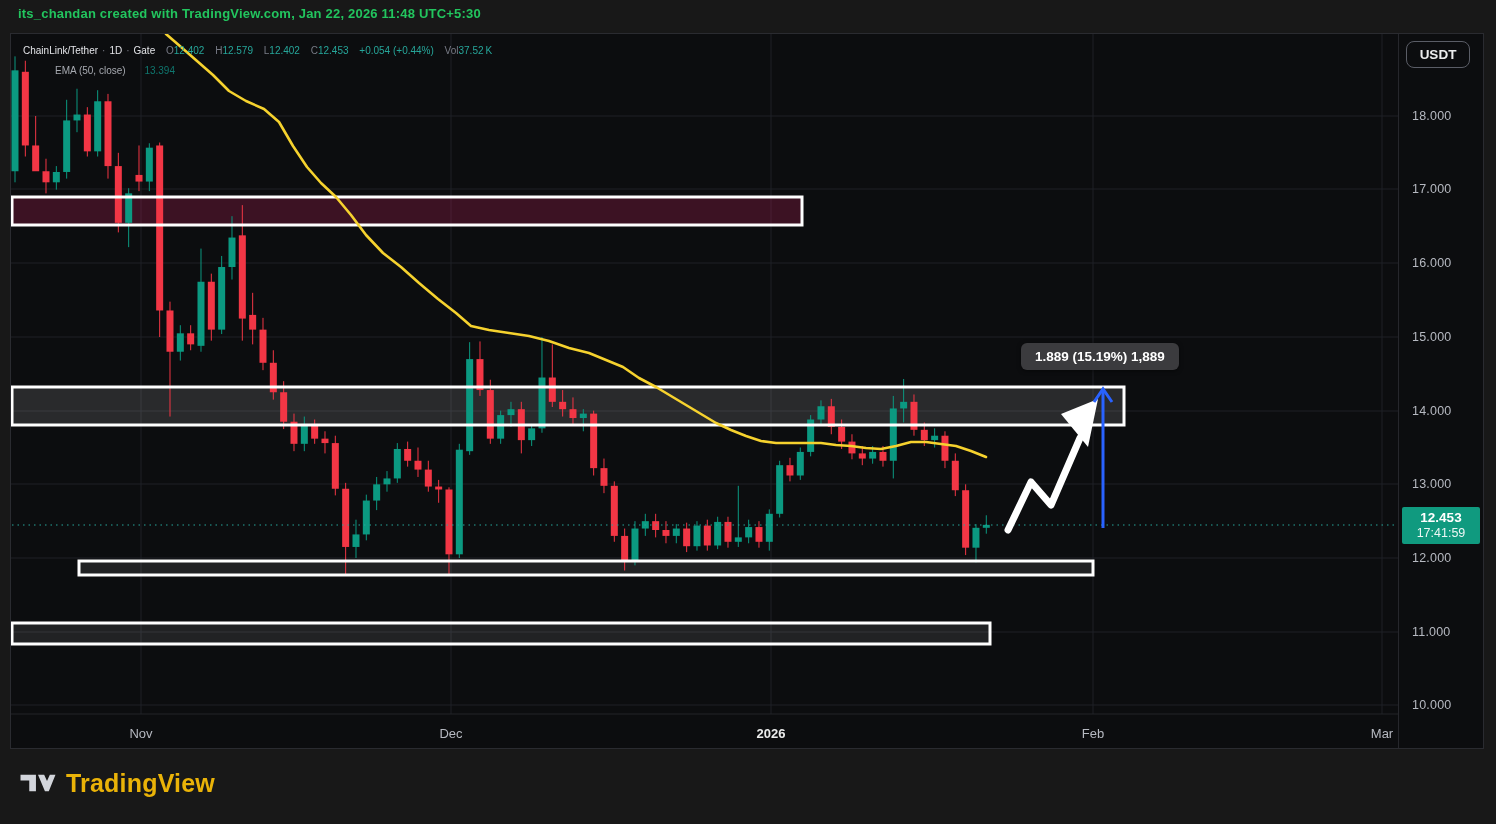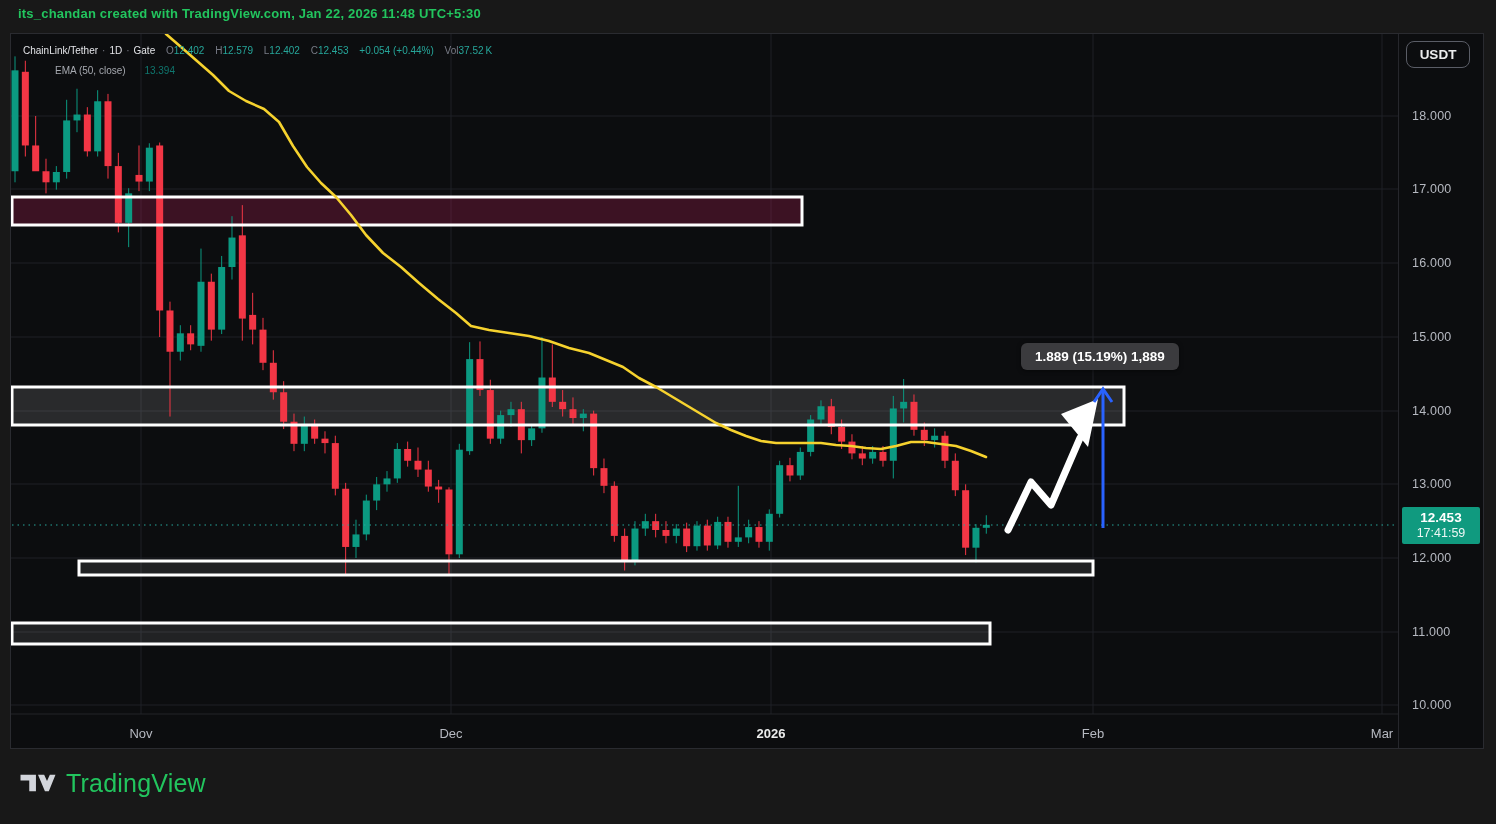--- a/index.html
+++ b/index.html
@@ -53,21 +53,21 @@
   
   .measure-tip{
     position:absolute;z-index:6;
     background:#3b3b3e;border-radius:6px;
     color:#fff;font-size:13.5px;font-weight:700;
     padding:6px 14px;white-space:nowrap;
     box-shadow:0 1px 4px rgba(0,0,0,.5);
   }
   
   .tv-logo{position:absolute;left:20px;top:766px;display:flex;align-items:center;gap:10px;cursor:pointer;}
-  .tv-logo-text{color:#22c55e;font-size:25px;font-weight:400;letter-spacing:.2px;}
+  .tv-logo-text{color:#eab308;font-size:25px;font-weight:700;letter-spacing:.2px;}
 </style>
 </head>
 <body>
 
 <div class="attribution">its_chandan created with TradingView.com, Jan 22, 2026 11:48 UTC+5:30</div>
 
 <div class="frame">
 
   <svg id="pane" class="pane-svg" width="1388" height="714" viewBox="10 33 1388 714">
     <g id="g-grid">

